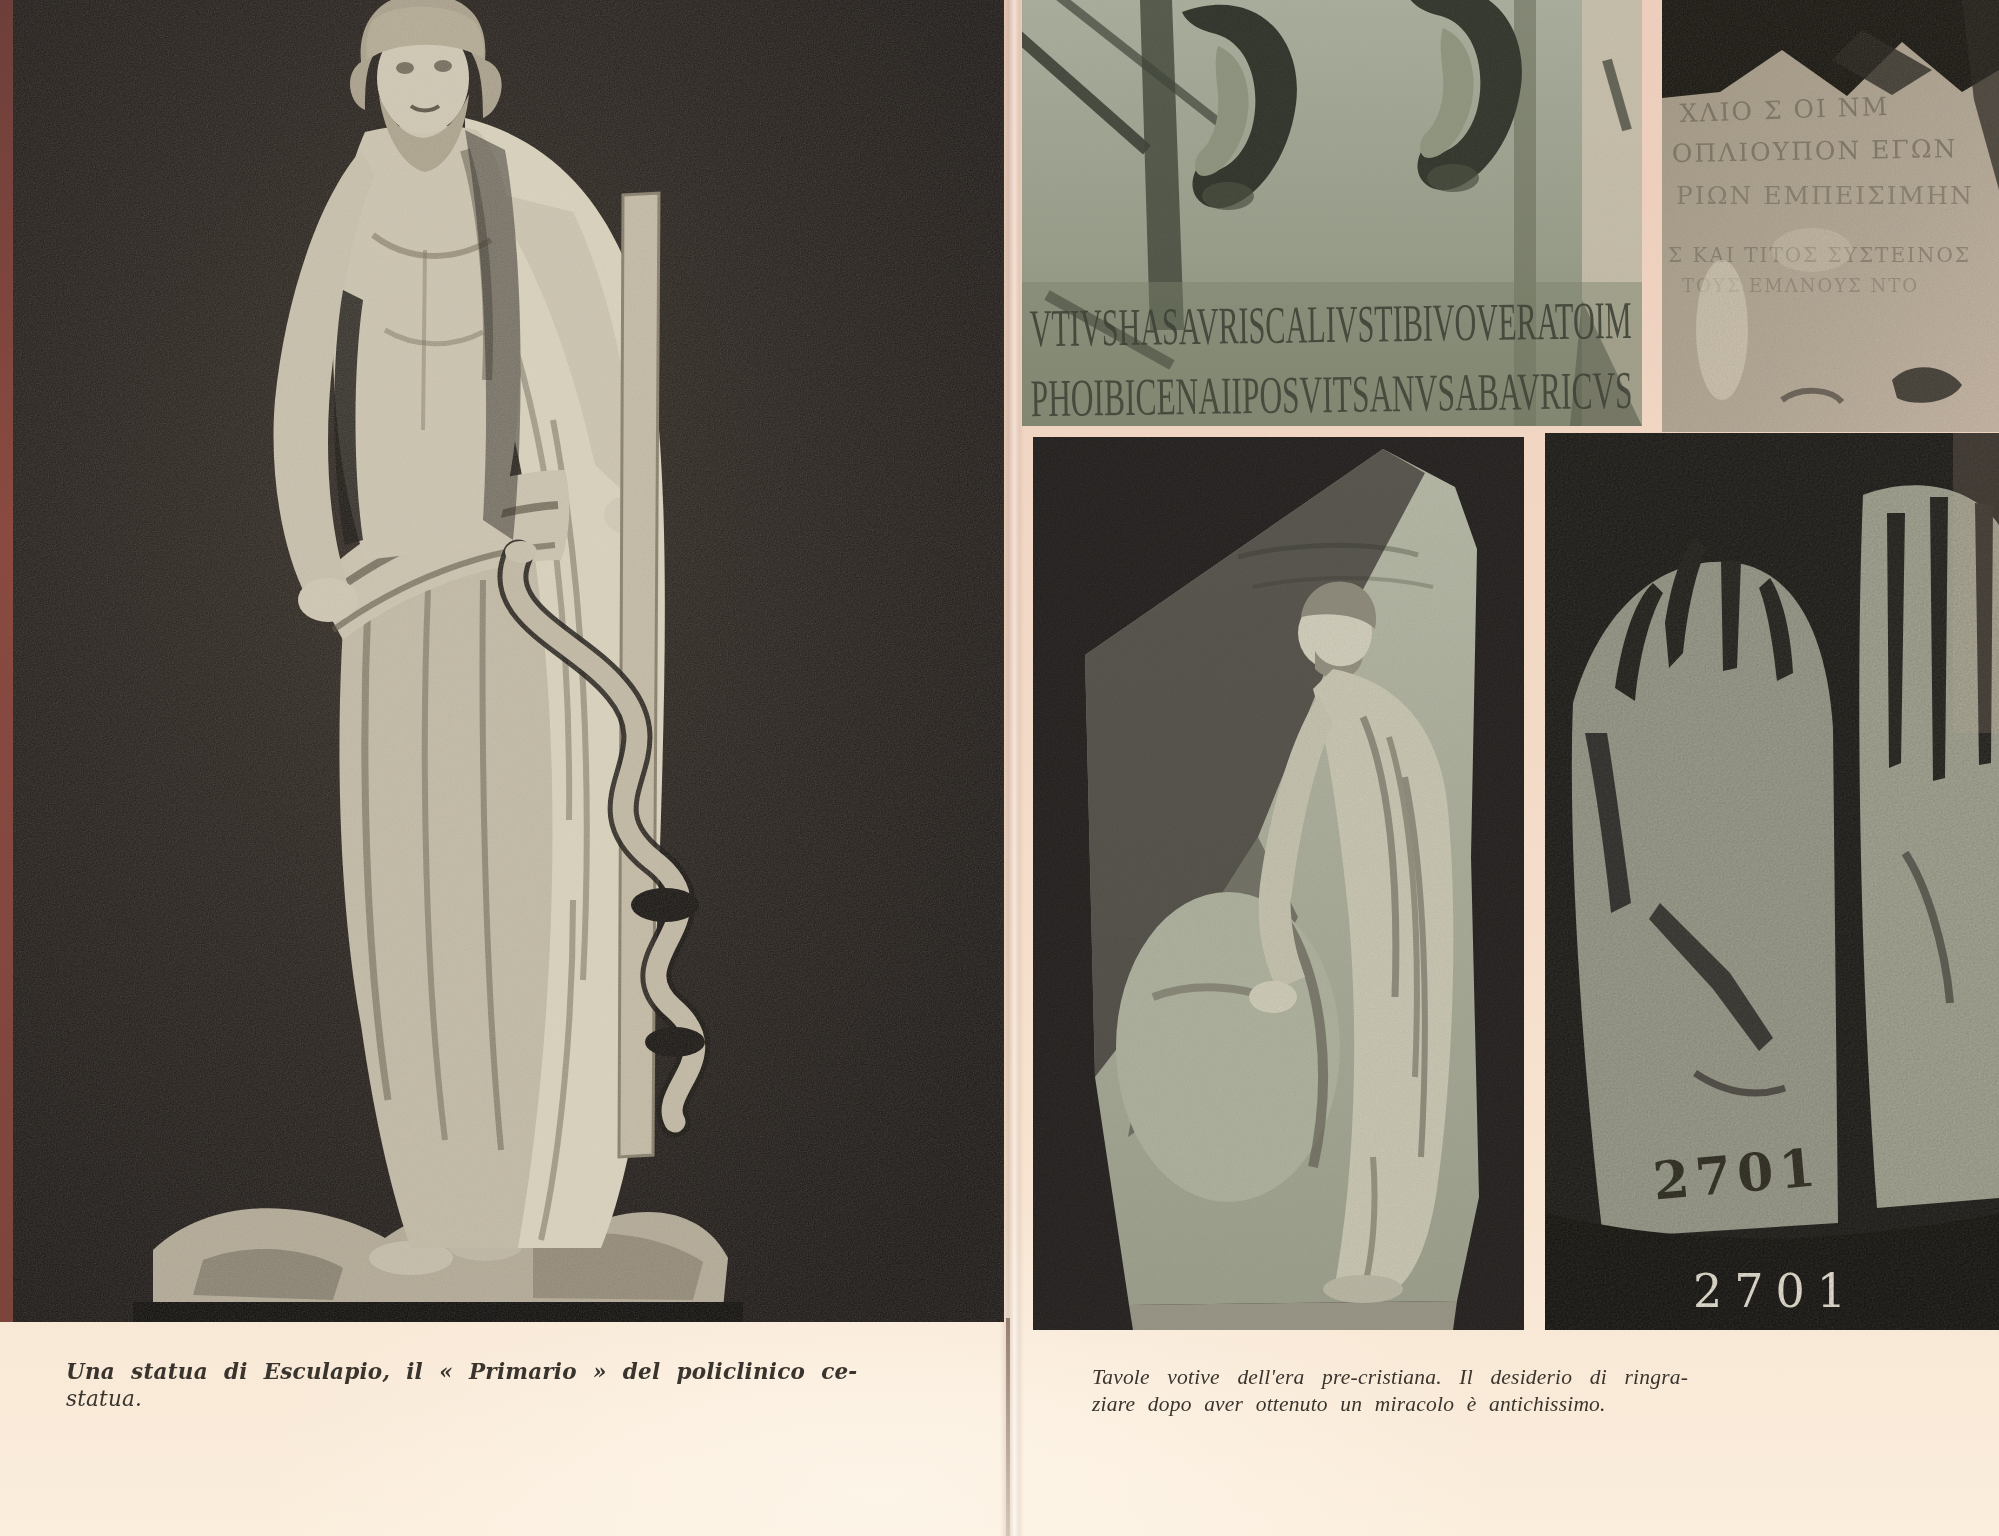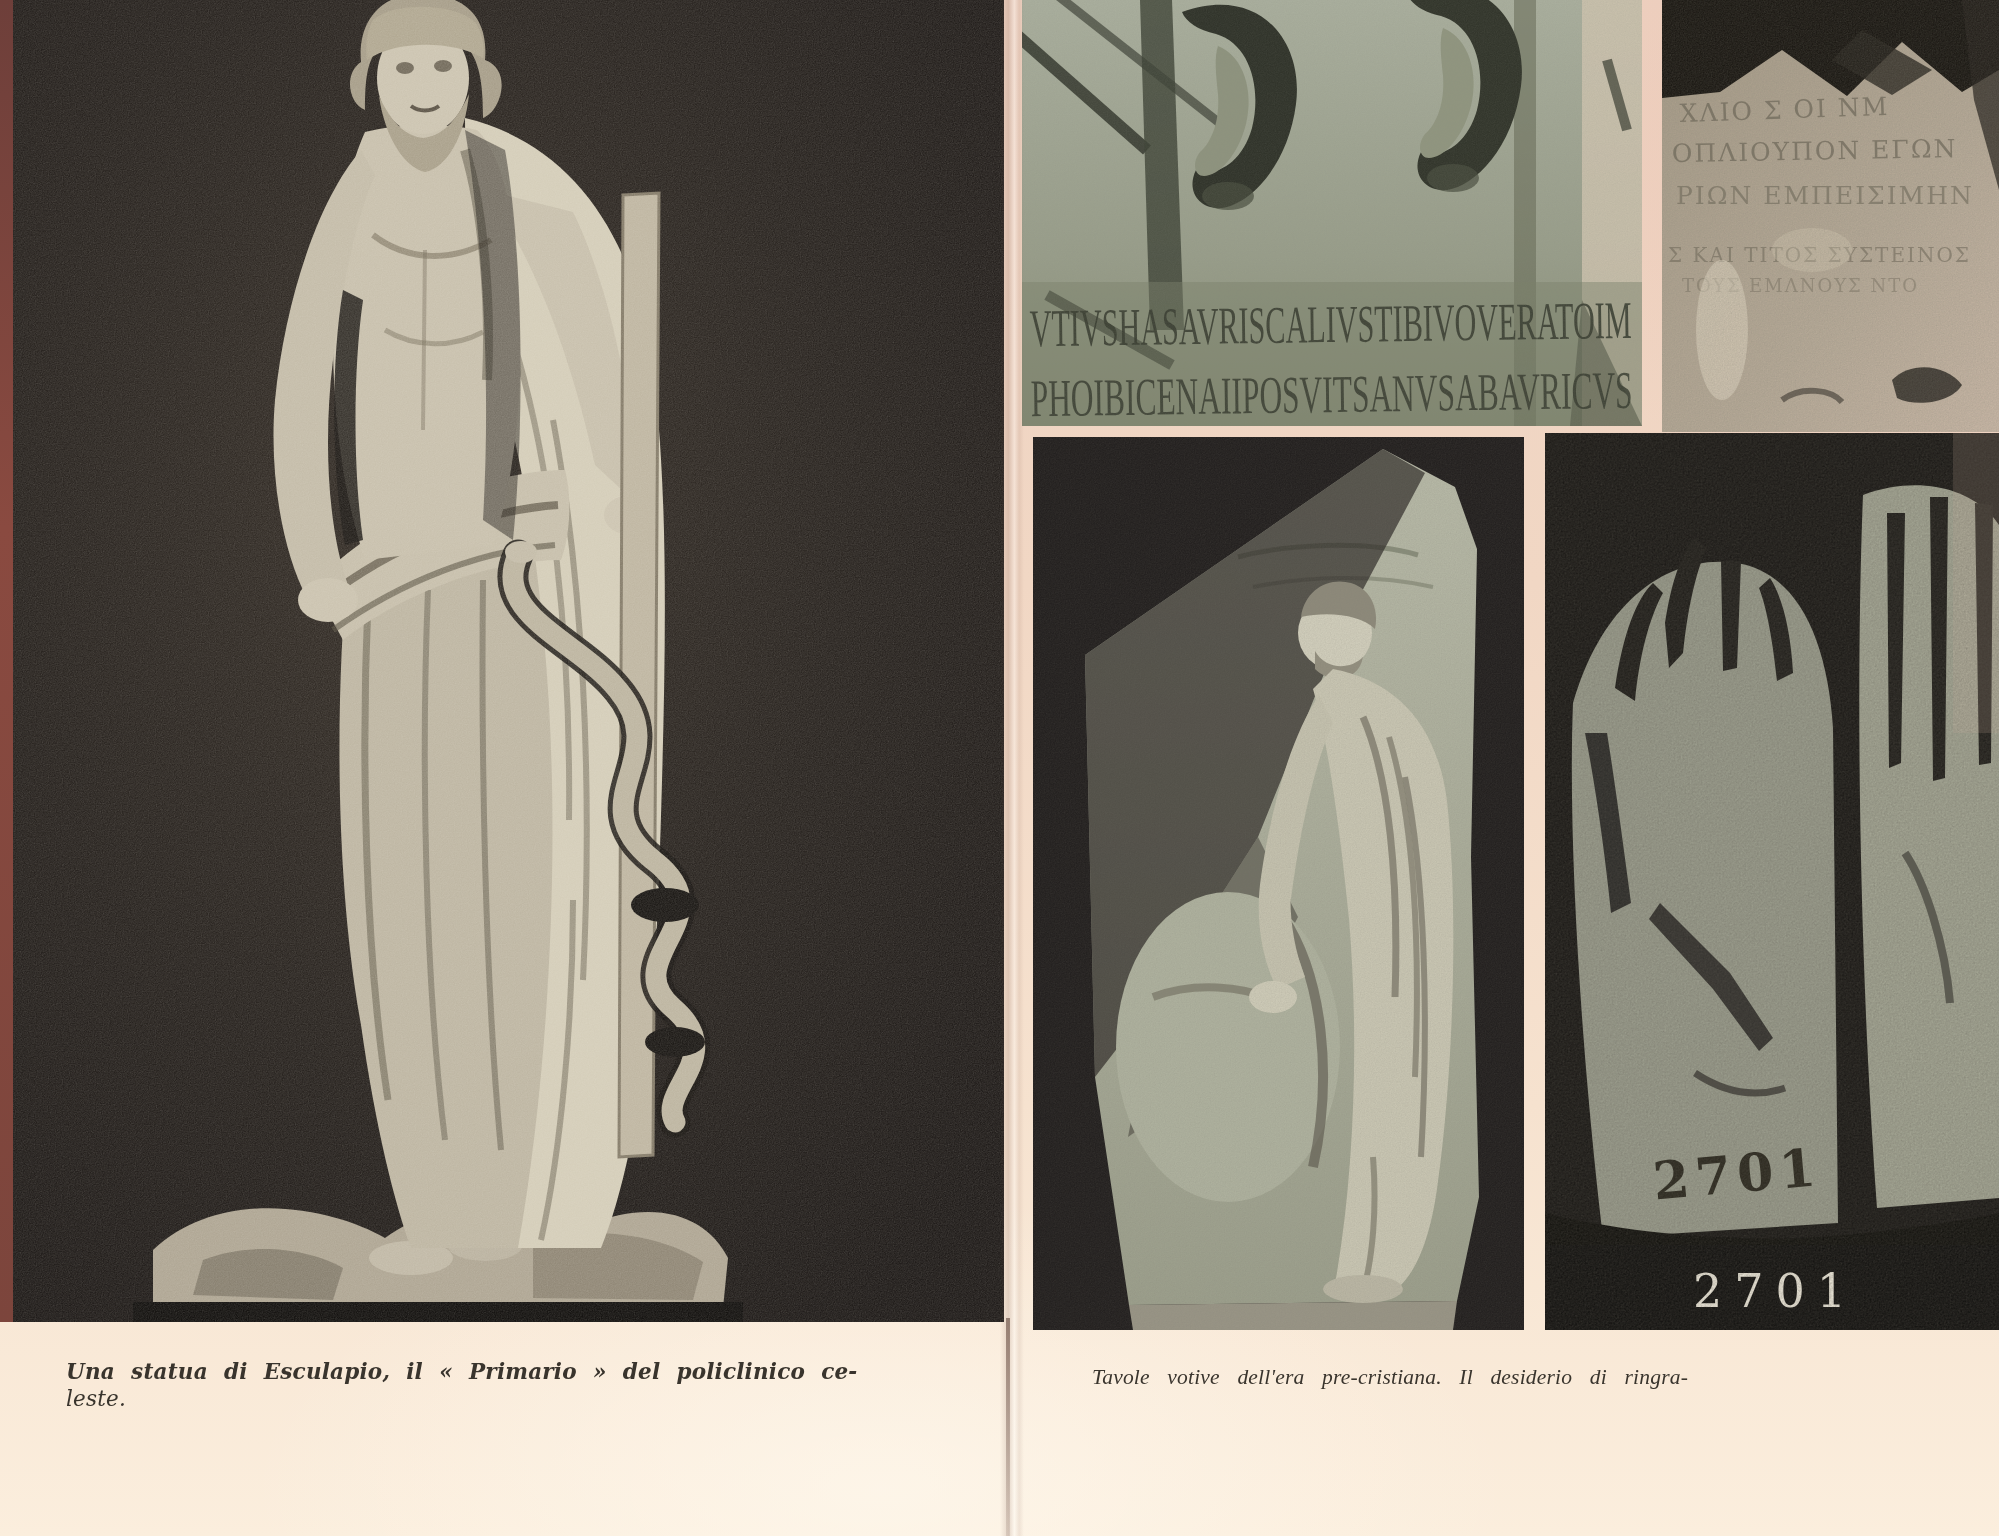--- a/index.html
+++ b/index.html
@@ -278,19 +278,20 @@
       <text x="148" y="874" font-size="46" letter-spacing="12" fill="#ebe6d8">2701</text>
       <rect width="454" height="897" filter="url(#nE)" opacity=".45"></rect>
     </svg>
   </div>
 
   <div id="gutter-shade"></div>
   <div id="gutter-crease"></div>
 
   <p class="caption" id="caption-left">
     <span class="cl l1">Una statua di Esculapio, il « Primario » del policlinico ce-</span>
-    <span class="cl l2">leste.</span>
+    <span class="cl l2">statua.</span>
   </p>
   <p class="caption" id="caption-right">
     <span class="cl l1">Tavole votive dell'era pre-cristiana. Il desiderio di ringra-</span>
+    <span class="cl l2">ziare dopo aver ottenuto un miracolo è antichissimo.</span>
   </p>
 
 </div>
 
 </body></html>

